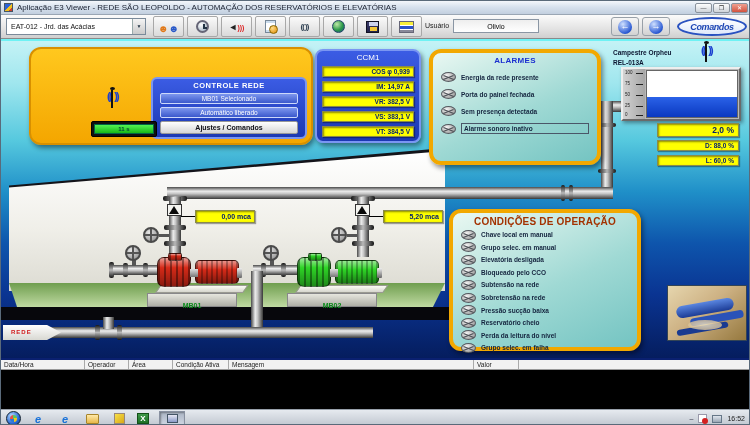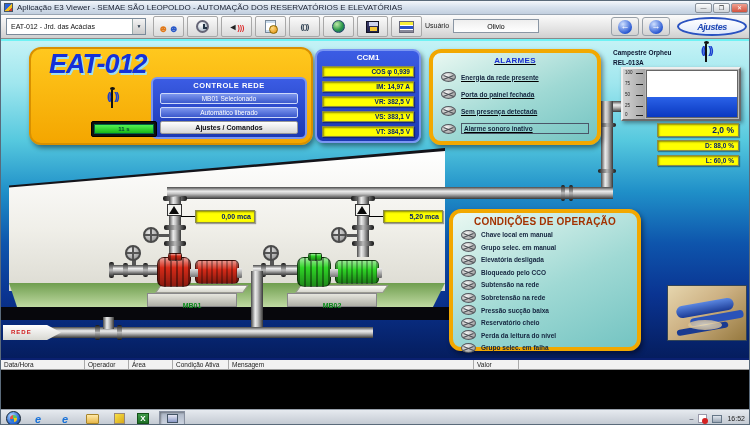--- a/index.html
+++ b/index.html
@@ -88,27 +88,27 @@
   .ctrl-title { font-size:7.5px; font-weight:bold; color:#fff; text-align:center; letter-spacing:.5px; }
   .cbtn { height:11px; margin-top:3px; border-radius:2px; font-size:6.5px; line-height:10px; text-align:center; }
   .cbtn.blue { background:linear-gradient(180deg,#7d97ee,#3a58cc); color:#fff; border:1px solid #ccd8fa; }
   .cbtn.light { background:linear-gradient(180deg,#ffffff,#d6d6d6); color:#101018; border:1px solid #999;
     font-weight:bold; font-size:7px; height:13px; line-height:12px; }
 
   
   .ccm { position:absolute; left:314px; top:10px; width:106px; height:94px; z-index:5;
     background:linear-gradient(180deg,#3b5ce4,#1c38b2); border:2px solid #7a96f2; border-radius:8px; padding:2px 5px;
     box-shadow:2px 3px 5px rgba(0,0,10,.45); }
-  .ccm-title { font-size:8px; font-weight:bold; color:#fff; text-align:center; }
+  .ccm-title { font-size:8px; font-weight:normal; color:#fff; text-align:center; }
   .ccm .lcd { position:static; display:block; height:11px; margin-top:4px; font-size:6.5px; line-height:10px; padding-right:3px; }
 
   
   .panel-teal { position:absolute; border:4px solid #f2a800; border-radius:12px; z-index:5;
     background:linear-gradient(155deg,#eaf8f2,#9fd9d4 55%,#74c4c2); box-shadow:2px 3px 5px rgba(0,0,10,.45); }
-  .alarms { left:428px; top:10px; width:172px; height:96px;text-decoration:underline; }
+  .alarms { left:428px; top:10px; width:172px; height:116px; }
   .conds  { left:448px; top:170px; width:192px; height:142px; }
   .pt-title { text-align:center; font-weight:bold; margin-top:3px; }
   .alarms .pt-title { font-size:8px; color:#1b2fd0; letter-spacing:.3px; }
   .conds  .pt-title { font-size:10px; color:#a33200; letter-spacing:.2px; }
   .irow { display:flex; align-items:center; gap:5px; padding:0 8px; font-size:6.5px; font-weight:bold; color:#14243e; }
   .alarms .irow { margin-top:7px; }
   .conds .irow { margin-top:2.6px; }
   .xicon { width:15px; height:10px; border-radius:50%; flex:none; position:relative;
     background:radial-gradient(ellipse at 35% 30%,#f6f6f6,#a8a8a8 70%,#808080); border:1px solid #565a60; }
   .xicon::before,.xicon::after { content:''; position:absolute; left:1px; right:1px; top:4px; height:1.4px; background:#4a4e54; }
@@ -219,21 +219,21 @@
   .mini-net { width:10px; height:8px; background:linear-gradient(180deg,#dfe6ee,#9aa6b4); border:1px solid #678; }
   .clock { font-size:7px; color:#222; }
 </style>
 </head>
 <body>
 
 <div id="app">
 
   <div class="titlebar">
     <div class="app-ico"></div>
-    <div class="ttl">Aplicação E3 Viewer - SEMAE SÃO LEOPOLDO - AUTOMAÇÃO DOS RESERVATÓRIOS E ELEVATÓRIAS</div>
+    <div class="ttl">Aplicação E3 Viewer - REDE SÃO LEOPOLDO - AUTOMAÇÃO DOS RESERVATÓRIOS E ELEVATÓRIAS</div>
     <div class="winbtns">
       <div class="winbtn">—</div>
       <div class="winbtn">❐</div>
       <div class="winbtn close">✕</div>
     </div>
   </div>
 
   <div class="toolbar">
     <div class="combo">
       <span>EAT-012 - Jrd. das Acácias</span>
@@ -265,33 +265,32 @@
     </div>
     <span class="usr-lbl">Usuário</span>
     <input class="usr-in" value="Olivio" style="">
     <div class="navbtn" style="left:610px">
         <span class="navball">←</span>
       </div>
     <div class="navbtn" style="left:641px">
         <span class="navball">→</span>
       </div>
     <div class="logo">
-        <span>Ajustes</span>
+        <span>Comandos</span>
       </div>
   </div>
 
   <div class="canvas">
 
     <div class="roof"></div>
     <div class="wall"></div>
     <div class="floor"></div>
     <div class="fshadow"></div>
 
     <div class="panel-yellow station">
-      <div class="eat">EAT-012</div>
       <div class="antenna" style="left:76px; top:38px;">
         <span class="arc">((</span>
           <span class="mast"></span>
           <span class="arc">))</span>
       </div>
       <div class="radio-box">
         <div class="radio-lcd">11 s</div>
       </div>
       <div class="radio-side">12 s</div>
       <div class="ctrl">

